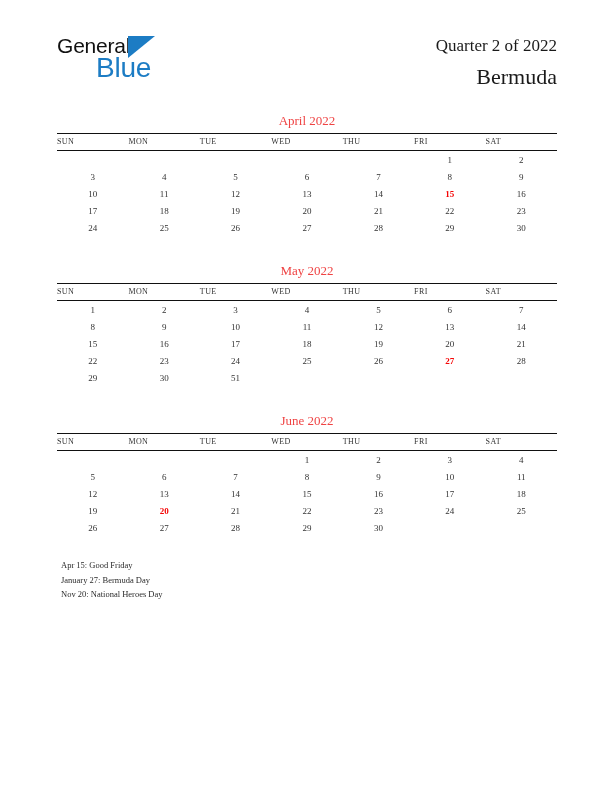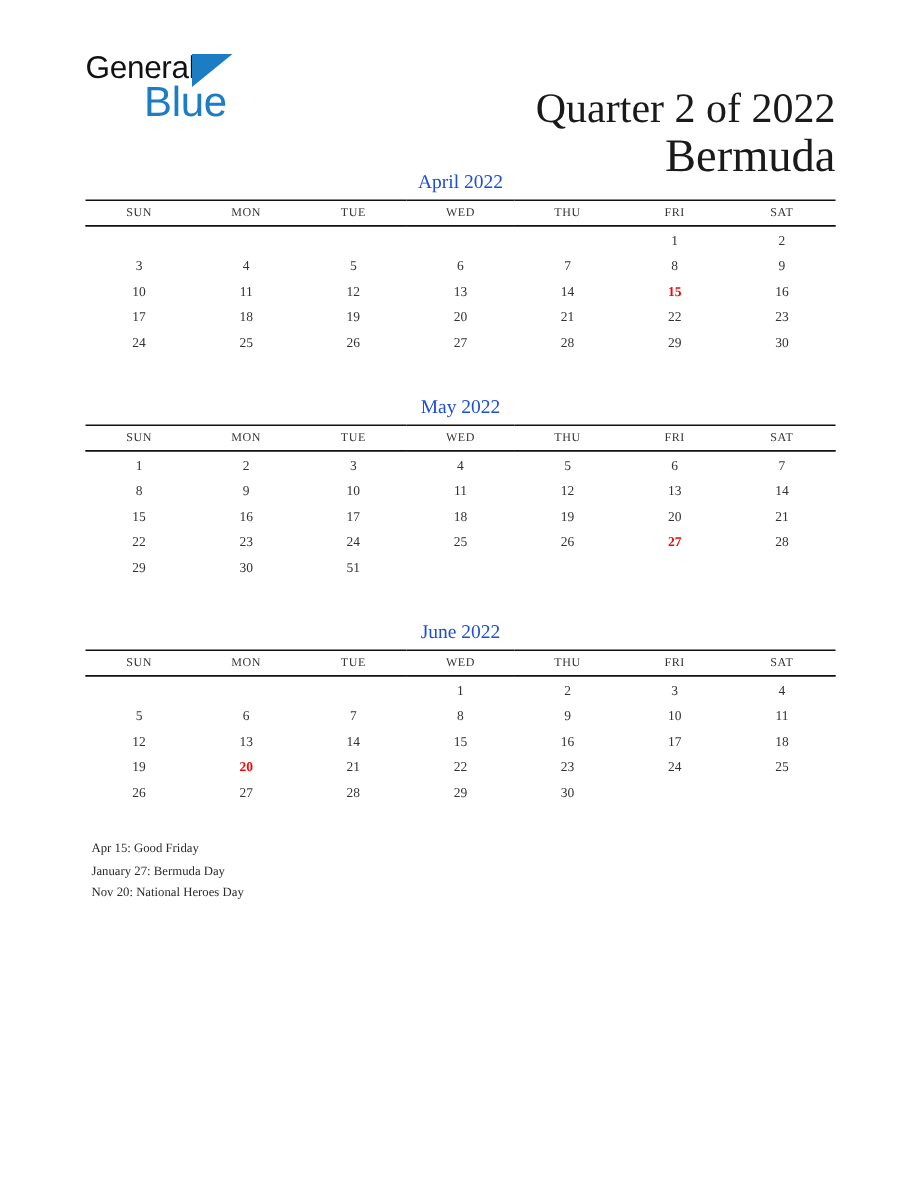--- a/index.html
+++ b/index.html
@@ -67,62 +67,61 @@
   }
 
   .title-block {
     position: absolute;
     right: 0;
     top: 0;
     text-align: right;
   }
   .title-main {
     font-family: "Liberation Serif", "DejaVu Serif", serif;
-    font-size: 28px;
+    font-size: 17px;
     line-height: 31px;
     color: #1a1a1a;
     white-space: nowrap;
-    margin-top: 27px;
   }
   .title-sub {
     font-family: "Liberation Serif", "DejaVu Serif", serif;
-    font-size: 31px;
+    font-size: 22px;
     line-height: 31px;
     color: #1a1a1a;
     white-space: nowrap;
   }
 
   
   .months {
     position: absolute;
     top: 112px;
     left: 57px;
     width: 500px;
   }
   .month-block {
     margin-bottom: 26px;
   }
   .month-title {
     text-align: center;
     font-size: 13px;
     line-height: 17px;
-    color: #1d4ed8;
+    color: #ef4444;
     padding-bottom: 4px;
   }
   table.cal {
     width: 100%;
     border-collapse: collapse;
     table-layout: fixed;
   }
   table.cal thead th {
     font-size: 8px;
     font-weight: normal;
     letter-spacing: 0.4px;
     color: #333333;
-    text-align: center;
+    text-align: left;
     padding: 3px 0 4px 0;
     border-top: 1.2px solid #111111;
     border-bottom: 1.2px solid #111111;
     margin-top: 12px;
   }
   table.cal tbody td {
     font-size: 9px;
     color: #333333;
     text-align: center;
     height: 17px;

